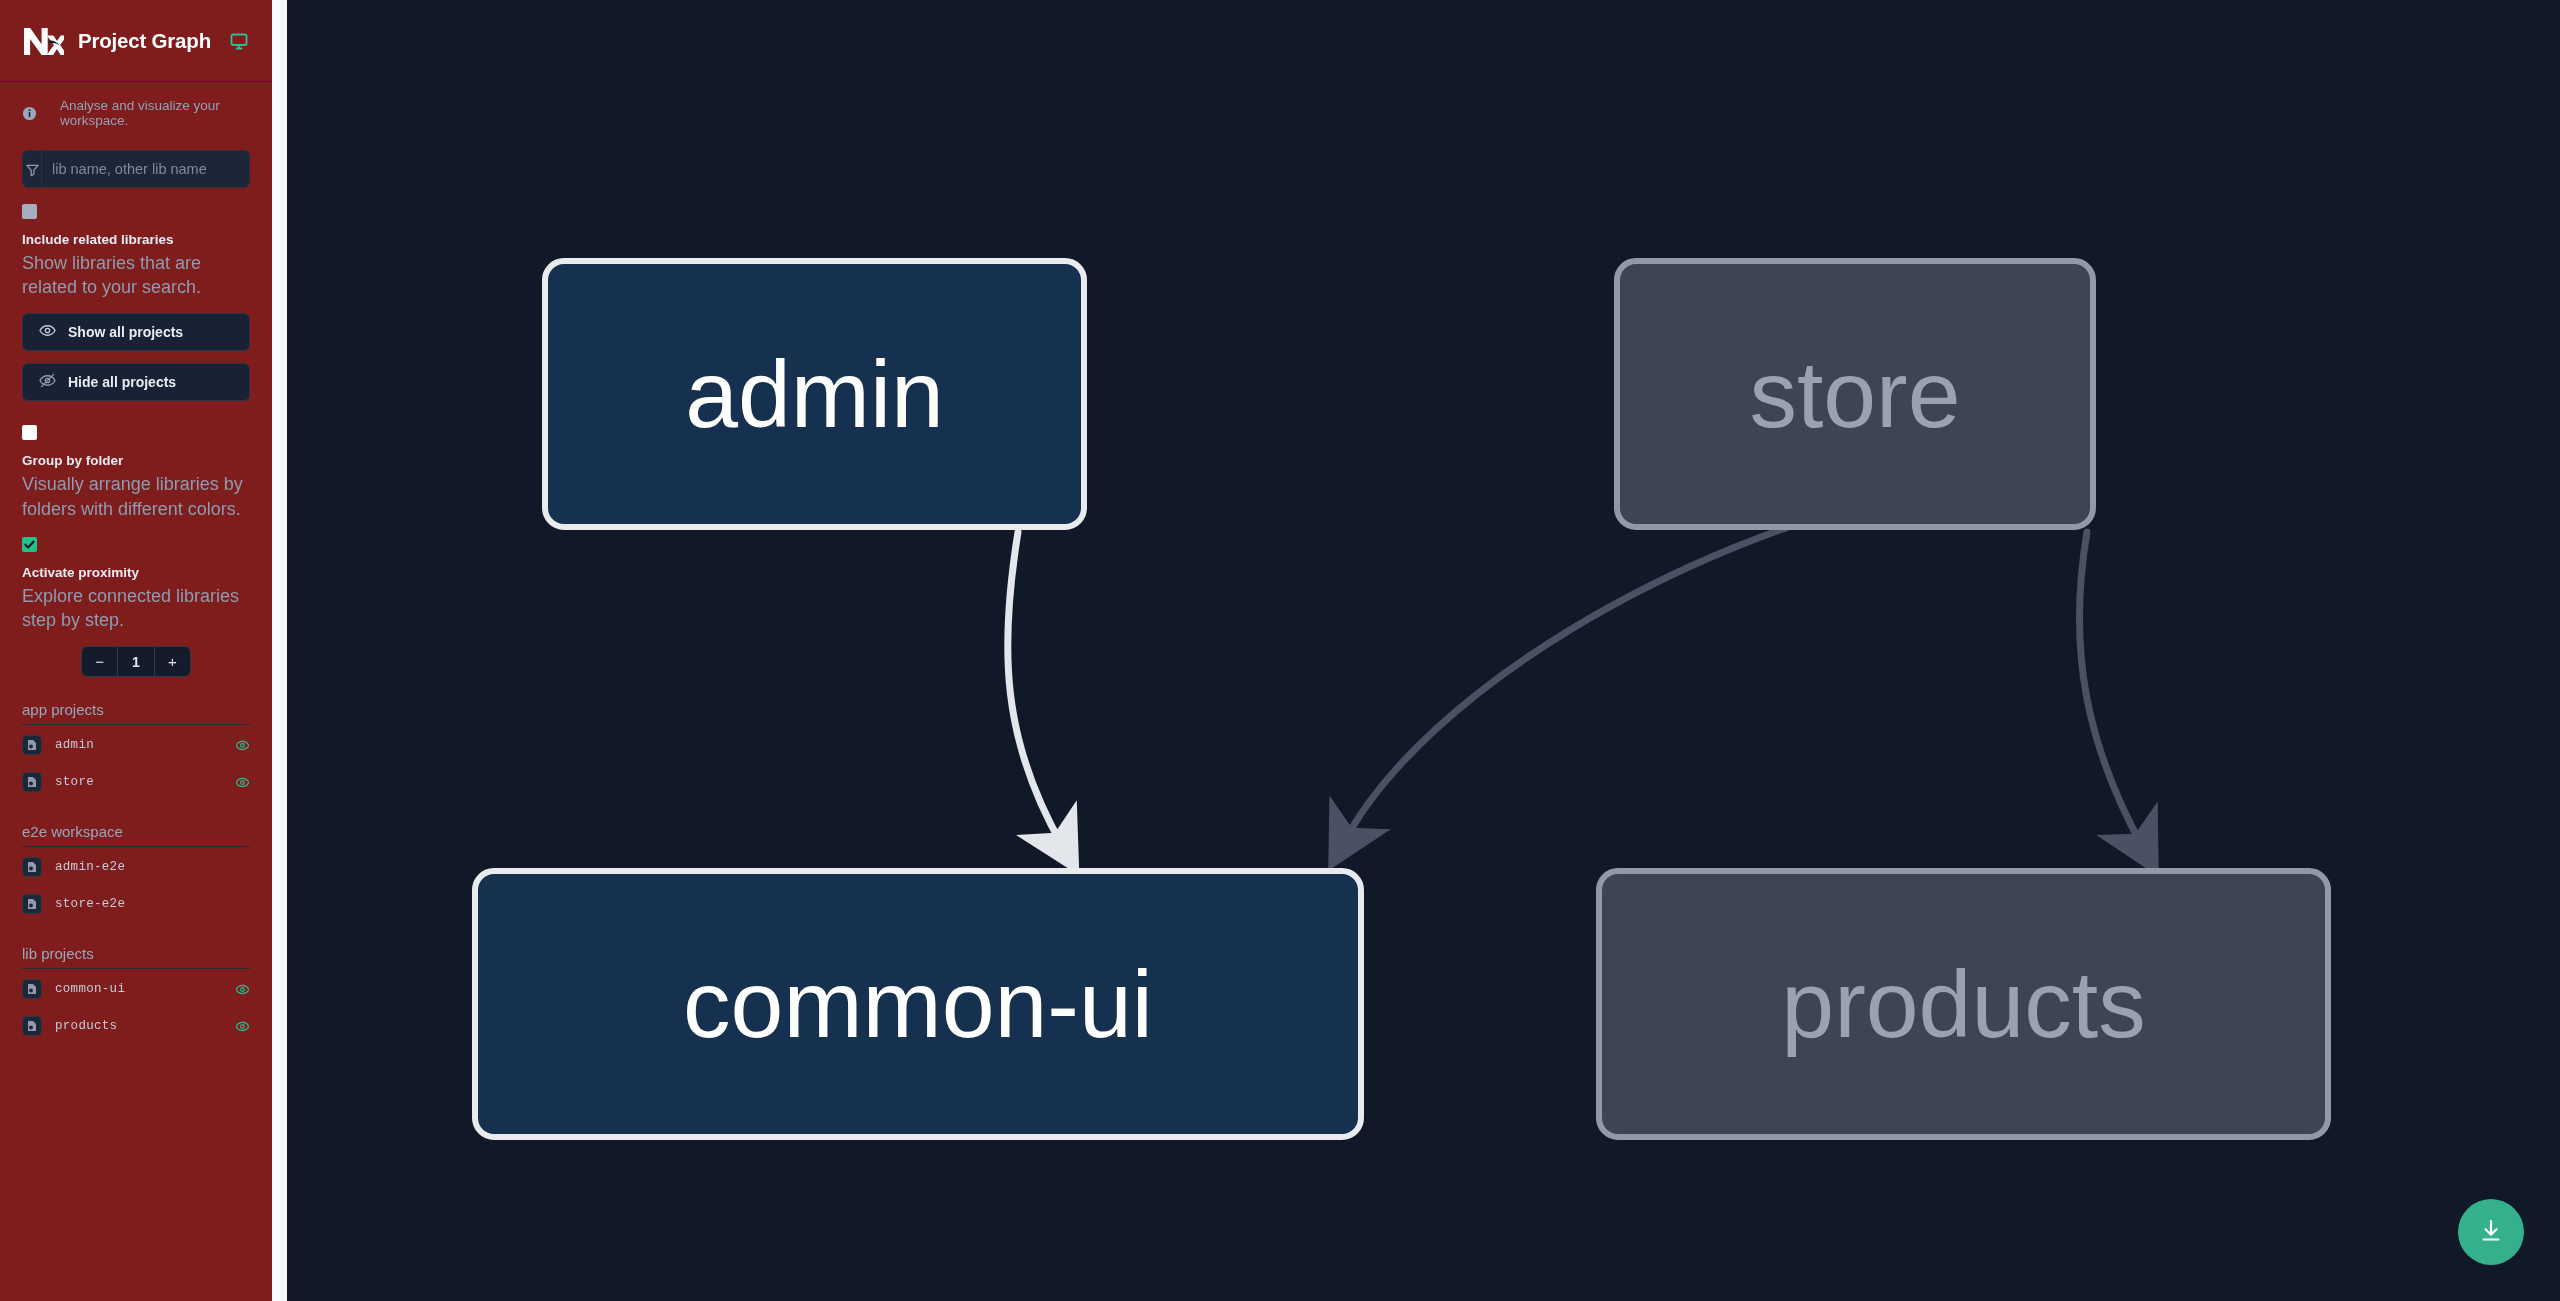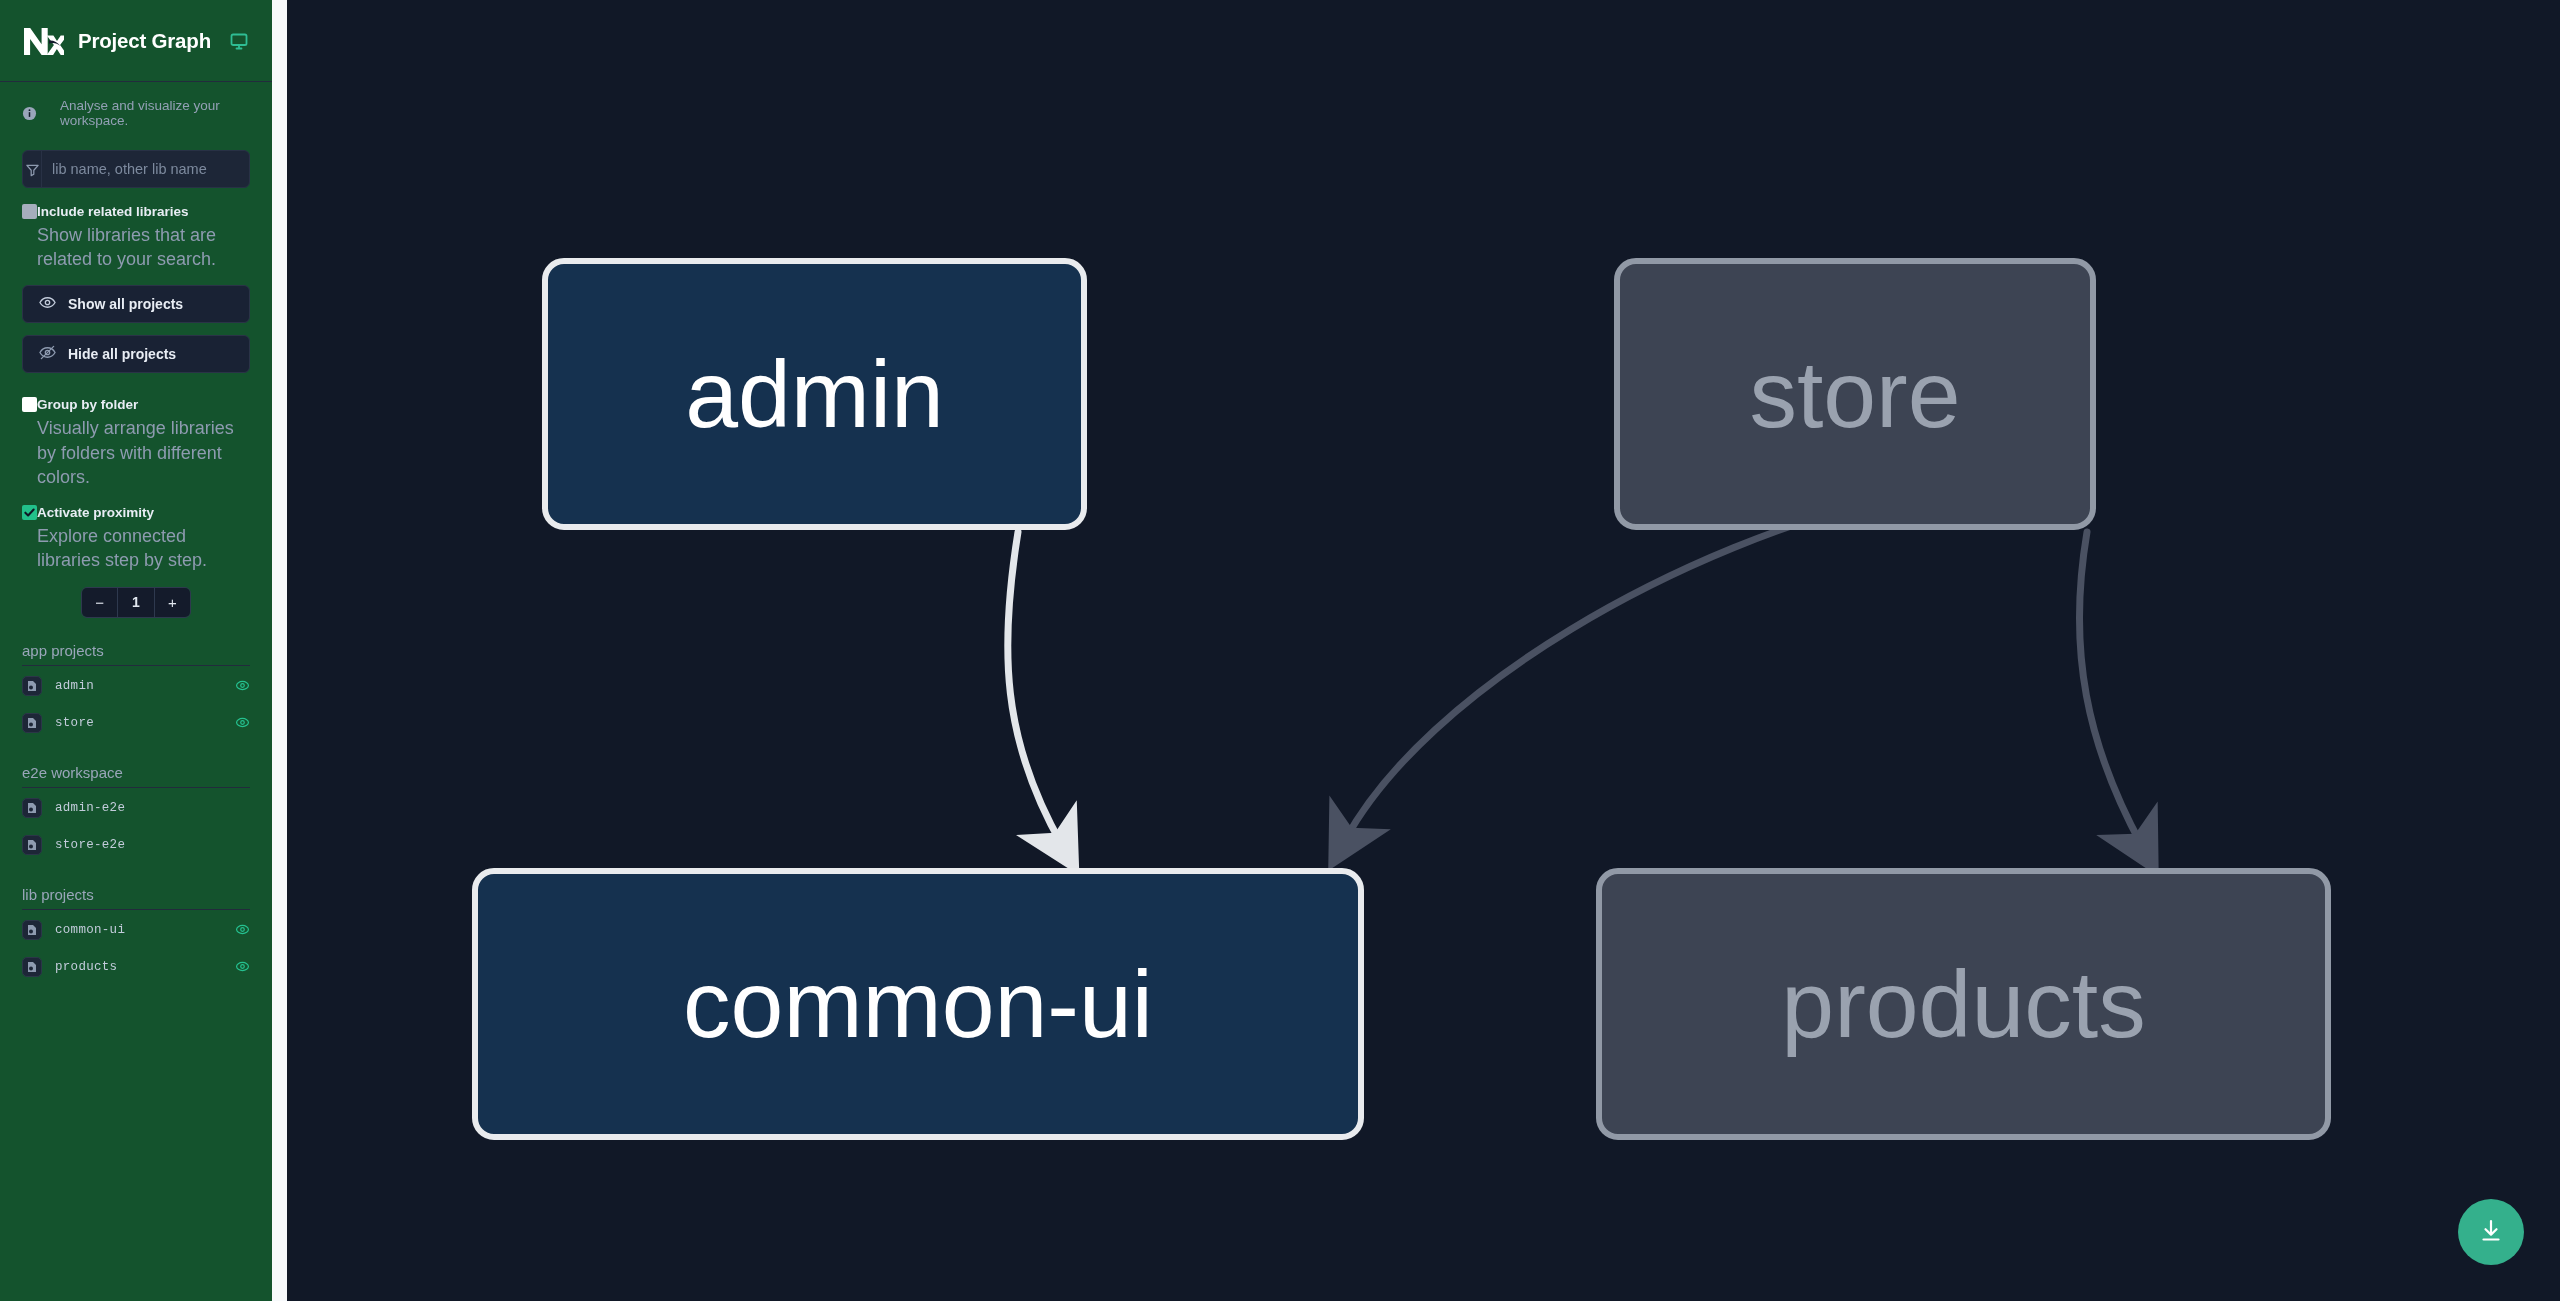--- a/index.html
+++ b/index.html
@@ -8,21 +8,21 @@
     background: #0f1624;
     font-family: "Liberation Sans", sans-serif;
     overflow: hidden;
   }
   .app { position: relative; width: 2560px; height: 1301px; display: flex; }
 
   
   .sidebar {
     position: relative;
     width: 272px; height: 1301px;
-    background: #14532d;
+    background: #7f1d1d;
     flex: 0 0 272px;
     display: flex; flex-direction: column;
     overflow: hidden;
   }
   .sb-header {
     height: 82px;
     display: flex; align-items: center;
     padding: 0 22px;
     border-bottom: 1px solid #222b3d;
     gap: 14px;
@@ -61,21 +61,21 @@
   }
   .funnel-icon { width: 15px; height: 15px; }
   .search-input {
     flex: 1; background: transparent; border: 0; outline: none;
     color: #c8d2e0; font-size: 14.5px; padding: 0 10px;
     font-family: "Liberation Sans", sans-serif;
   }
   .search-input::placeholder { color: #7d8a9e; }
 
   
-  .chk-row { display: flex; margin-top: 14px; }
+  .chk-row { display: flex; gap: 11px; margin-top: 14px; flex-direction: column; }
   .chk {
     width: 15px; height: 15px; flex: 0 0 15px; margin-top: 2px;
     border-radius: 2px; background: #a6aebd;
     display: flex; align-items: center; justify-content: center;
   }
   .chk.white { background: #ffffff; }
   .chk.checked { background: #22c08a; }
   .chk svg { width: 13px; height: 13px; display: none; }
   .chk.checked svg { display: block; }
   .chk-txt { flex: 1; }

